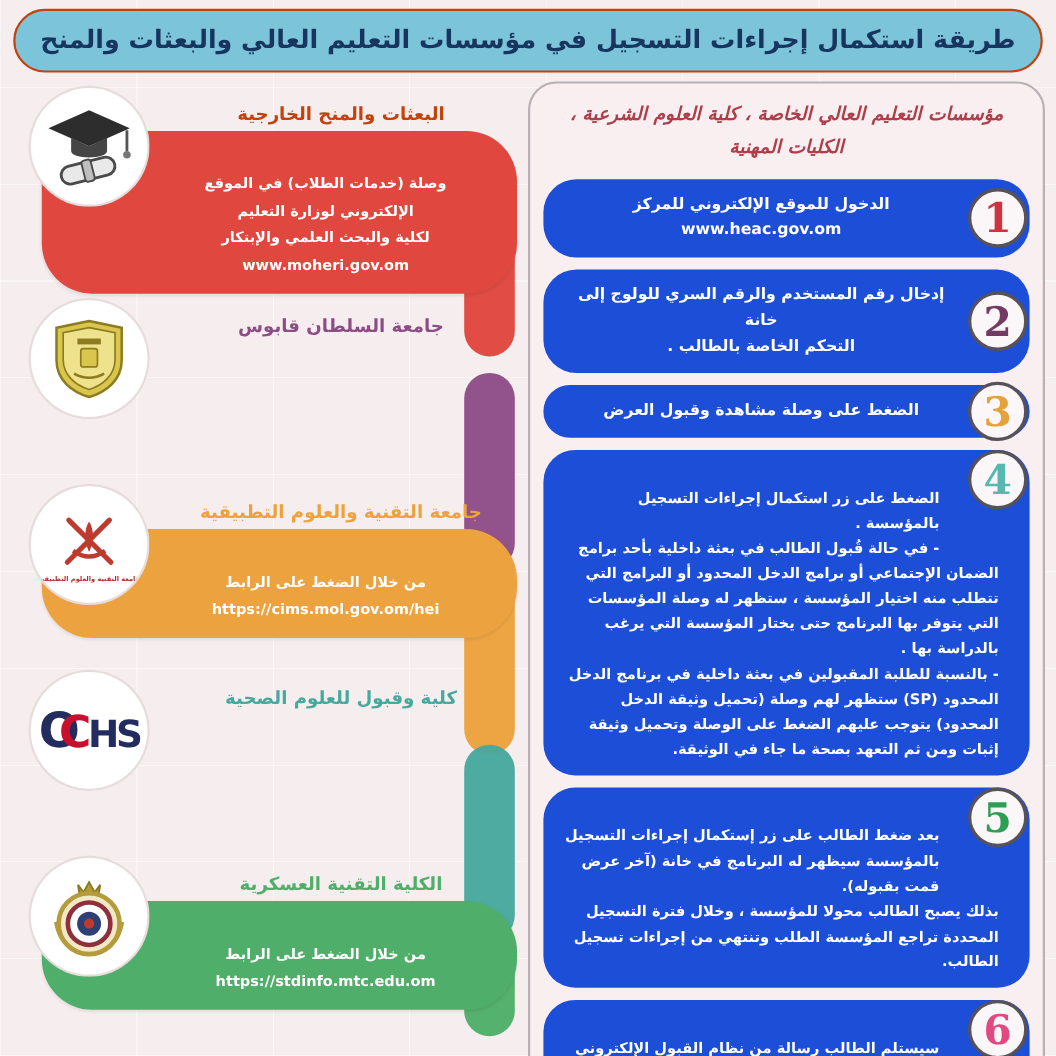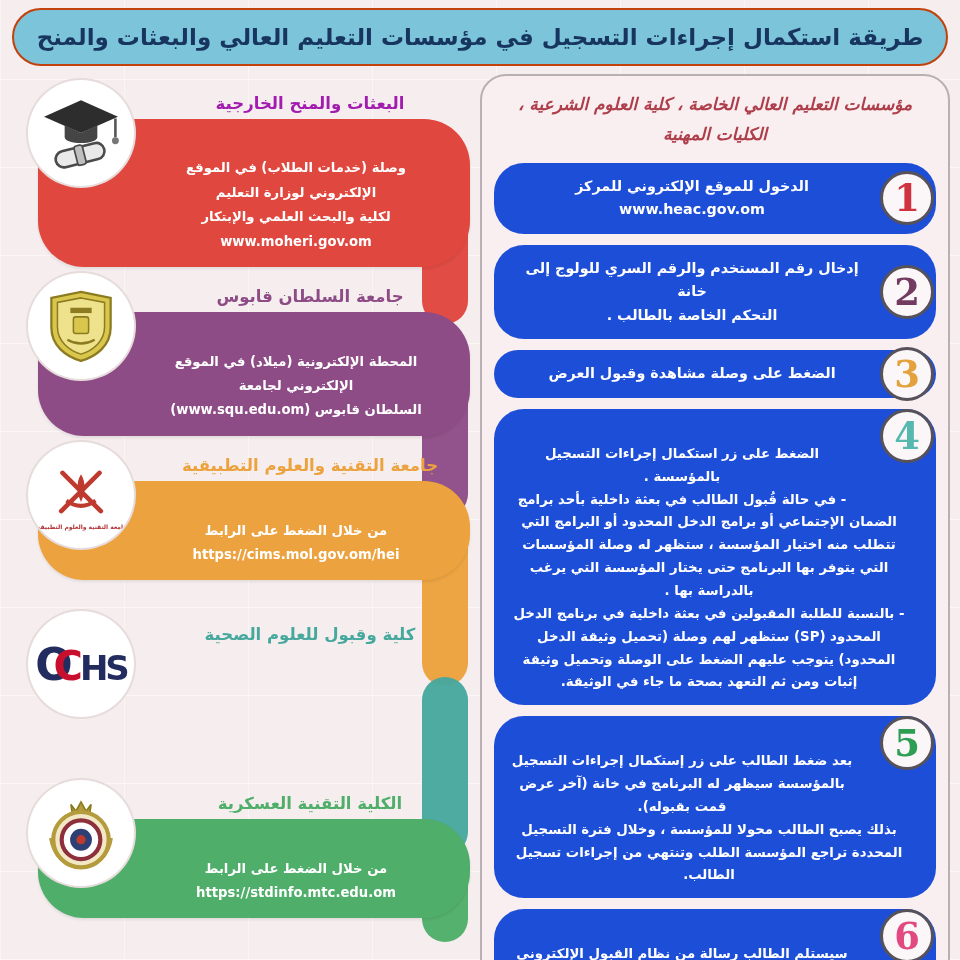--- a/index.html
+++ b/index.html
@@ -73,21 +73,21 @@
   .panel-title {
     color:#ad3e4a; font-weight:bold; font-size:17px; line-height:1.75;
     text-align:center; direction:rtl; white-space:pre-line; padding:4px 6px 2px 6px;font-style:italic;
   }
   .step { position:relative; margin-top:11px; }
   .step-body {
     background:#1d4ed8; color:#fff; font-weight:bold;
     border-radius:30px; direction:rtl;
   }
   .step-bar  { padding:12px 64px 12px 18px; text-align:center; font-size:14.3px; line-height:1.65; white-space:pre-line; }
-  .step-block { padding:11px 28px 11px 16px; text-align:center; font-size:13.3px; line-height:1.72; white-space:pre-line; }
+  .step-block { padding:11px 28px 11px 16px; text-align:right; font-size:13.3px; line-height:1.72; white-space:pre-line;border-radius:29px; }
   .num-spacer { float:right; width:54px; height:48px; }
   .step-num {
     position:absolute; right:2px; width:54px; height:54px;
     background:#fbf6f7; border:3px solid #575259; border-radius:50%;
     display:flex; align-items:center; justify-content:center;
     font-size:37px; font-weight:bold; z-index:2;
     font-family:"DejaVu Serif", serif;
   }
   .step-num.mid { top:50%; transform:translateY(-50%); }
   .step-num.top { top:0; }
@@ -108,43 +108,39 @@
           <polygon points="50,12 93,31 50,50 7,31" fill="#2d2d2d"></polygon>
           <path d="M31 41 L50 50 L69 41 V55 C69 64 31 64 31 55 Z" fill="#454545"></path>
           <line x1="90" y1="33" x2="90" y2="55" stroke="#555" stroke-width="3"></line>
           <circle cx="90" cy="59" r="4" fill="#777"></circle>
           <g transform="rotate(-14 50 76)">
             <rect x="20" y="66" width="58" height="19" rx="9.5" fill="#e9e9e9" stroke="#4a4a4a" stroke-width="3"></rect>
             <rect x="44" y="64" width="10" height="23" rx="3" fill="#bfbfbf" stroke="#4a4a4a" stroke-width="2"></rect>
           </g>
         </svg>
       </div>
-      <div class="inst-title" style="color: #a21caf;">البعثات والمنح الخارجية</div>
+      <div class="inst-title" style="color: #c2410c;">البعثات والمنح الخارجية</div>
       <div class="inst-ribbon" style="background: rgb(224, 71, 63);">
         <span>وصلة (خدمات الطلاب)  في الموقع الإلكتروني لوزارة التعليم
 لكلية والبحث العلمي والإبتكار www.moheri.gov.om</span>
       </div>
     </div>
 
     <div class="inst-item">
       <div class="inst-tail" style="background: rgb(142, 76, 135);"></div>
       <div class="inst-circle">
         <svg width="76" height="76" viewBox="0 0 100 100">
           <path d="M50 5 L89 13 V52 C89 76 70 90 50 96 C30 90 11 76 11 52 V13 Z" fill="#d9c64d" stroke="#8c7b20" stroke-width="3"></path>
           <path d="M50 13 L81 19 V51 C81 70 66 82 50 87 C34 82 19 70 19 51 V19 Z" fill="#efe28c" stroke="#8c7b20" stroke-width="2"></path>
           <rect x="36" y="26" width="28" height="7" fill="#8c7b20"></rect>
           <rect x="40" y="38" width="20" height="22" rx="3" fill="#d9c64d" stroke="#8c7b20" stroke-width="2"></rect>
           <path d="M32 68 Q50 78 68 68" stroke="#8c7b20" stroke-width="3" fill="none"></path>
         </svg>
       </div>
       <div class="inst-title" style="color: rgb(142, 76, 135); text-align: center;">جامعة السلطان قابوس</div>
-      <div class="inst-ribbon" style="background: rgb(142, 76, 135);">
-        <span>المحطة الإلكترونية (ميلاد) في الموقع الإلكتروني لجامعة
-السلطان قابوس (www.squ.edu.om)</span>
-      </div>
     </div>
 
     <div class="inst-item">
       <div class="inst-tail" style="background: rgb(236, 162, 62);"></div>
       <div class="inst-circle">
         <svg width="66" height="66" viewBox="0 0 100 100">
           <g stroke="#bf3a2e" stroke-width="7" stroke-linecap="round">
             <line x1="22" y1="18" x2="80" y2="76"></line>
             <line x1="78" y1="18" x2="20" y2="76"></line>
           </g>

